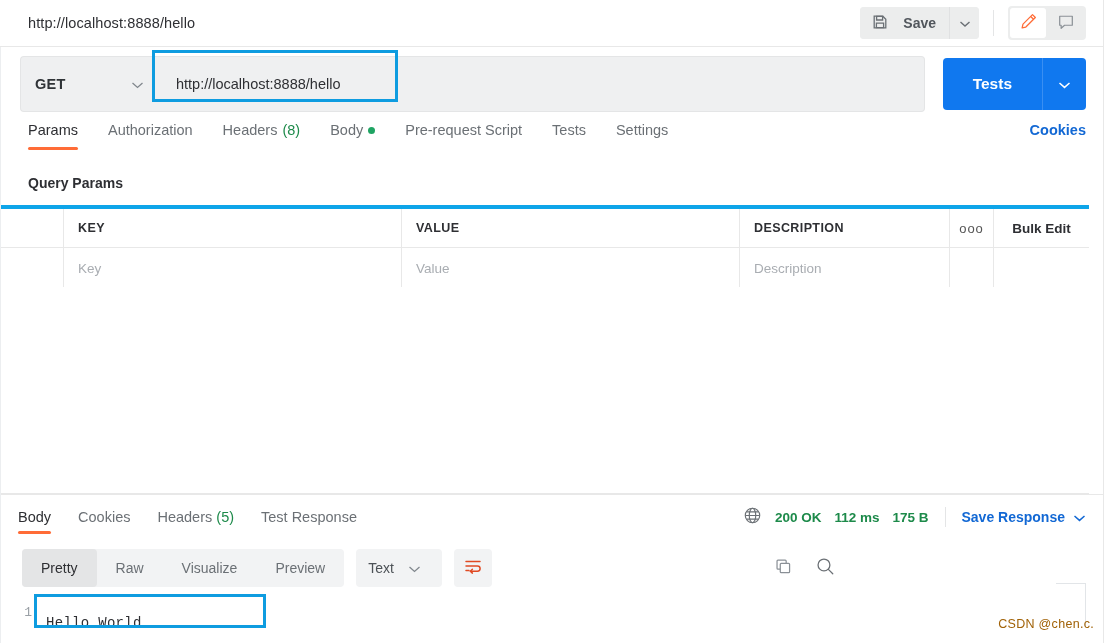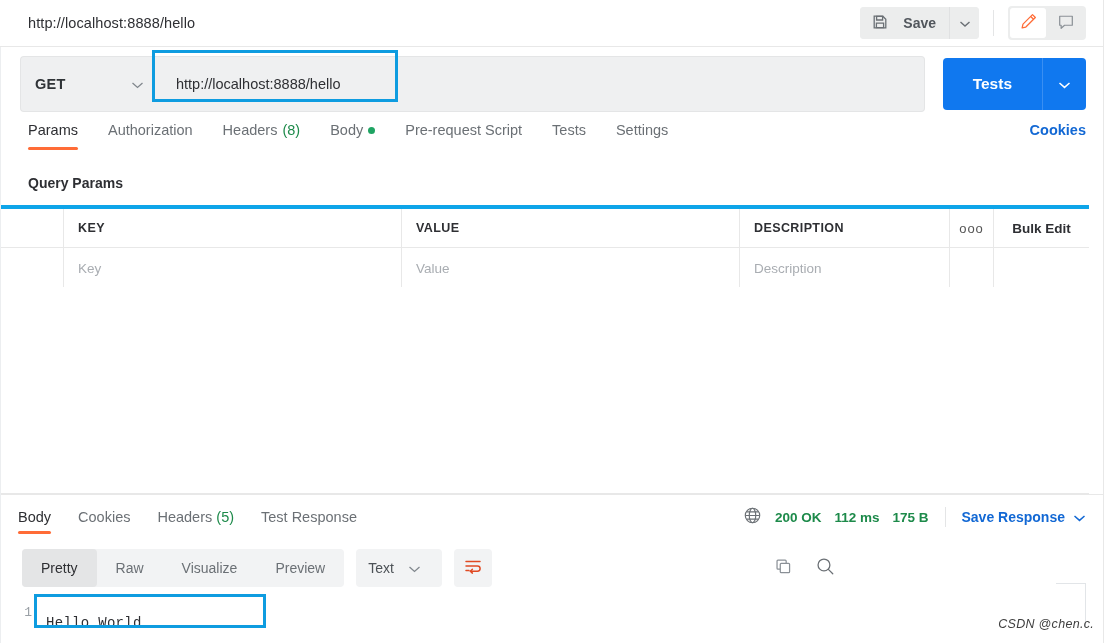--- a/index.html
+++ b/index.html
@@ -363,23 +363,22 @@
     position: absolute;
     left: 34px; top: 594px;
     width: 232px; height: 34px;
     border: 3px solid #0e9ce0;
     pointer-events: none;
   }
   .watermark {
     position: absolute;
     right: 10px; bottom: 12px;
     font-size: 12.5px;
-    color: #404040;
+    color: #a16207;
     letter-spacing: .3px;
-    font-style: italic;
   }
   .wm-line {
     position: absolute;
     right: 18px; bottom: 16px;
     width: 1px; height: 44px;
     background: #e2e5e8;
   }
   .wm-line2 {
     position: absolute;
     right: 18px; bottom: 59px;

